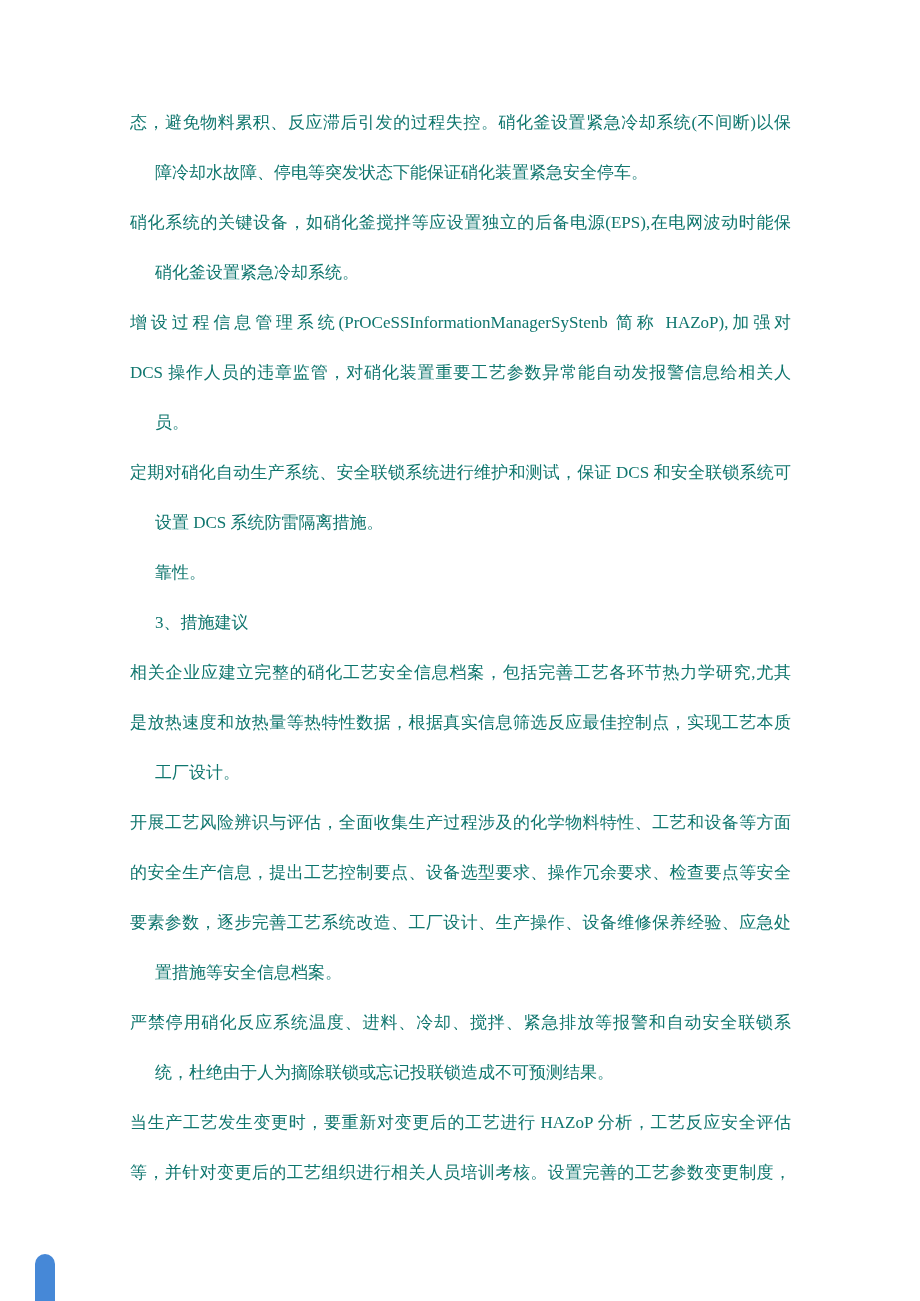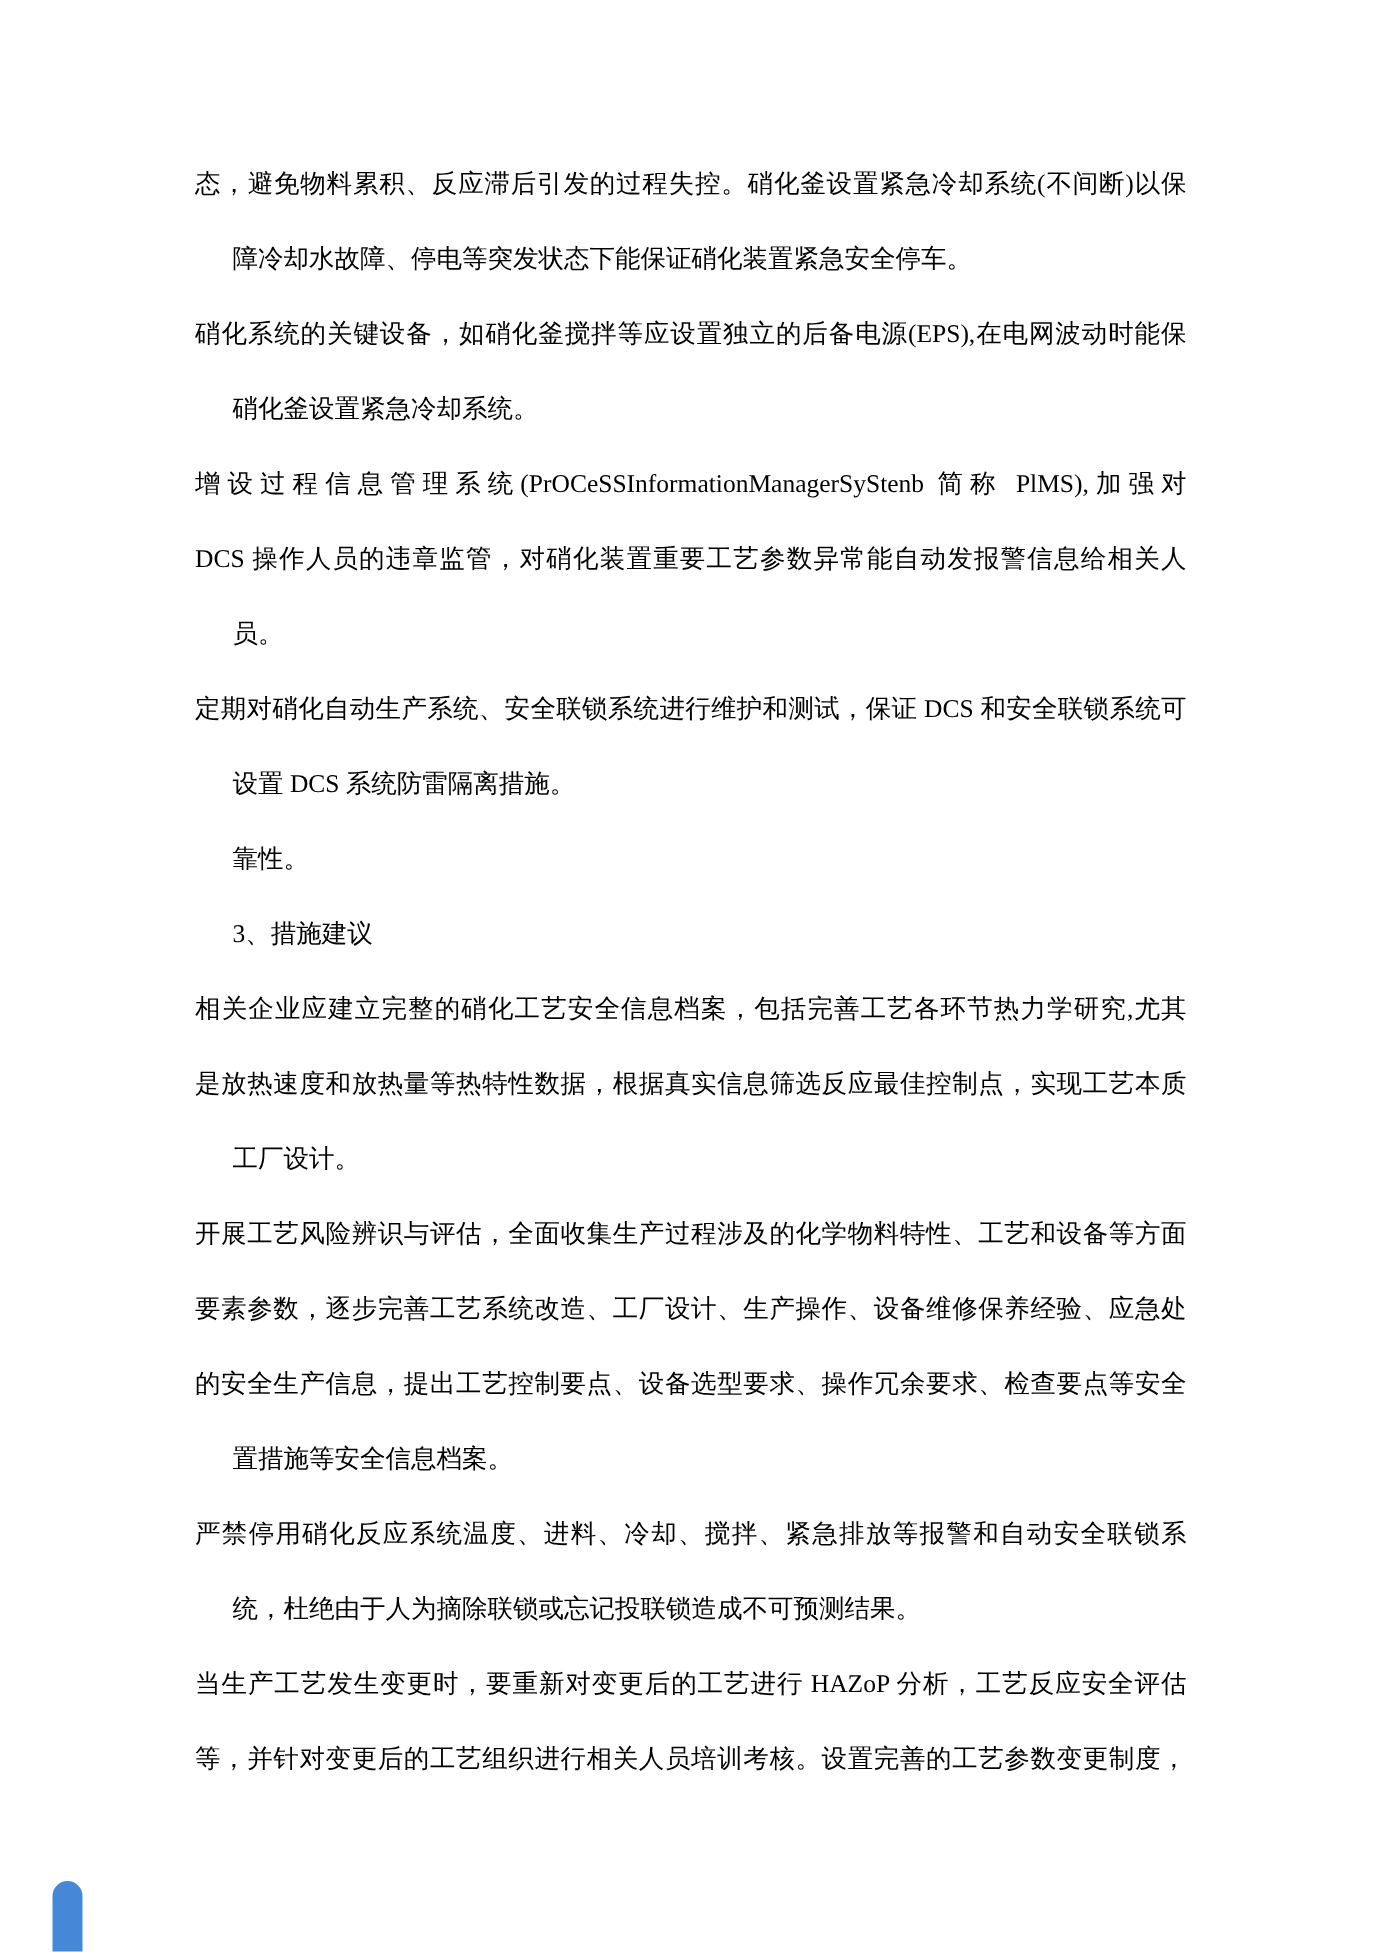--- a/index.html
+++ b/index.html
@@ -12,21 +12,21 @@
     background: #ffffff;
     position: relative;
     overflow: hidden;
     font-family: "Liberation Serif", "DejaVu Serif", serif;
   }
   .doc {
     position: absolute;
     left: 130px;
     top: 98px;
     width: 661px;
-    color: #000000;
+    color: #0f766e;
     font-size: 17px;
   }
   .line {
     height: 50px;
     line-height: 50px;
     text-align: justify;
     text-align-last: justify;
     overflow: hidden;
   }
   .line.para-end {
@@ -44,33 +44,33 @@
   }
 </style>
 </head>
 <body>
 
 <div class="doc">
     <div class="line">态，避免物料累积、反应滞后引发的过程失控。硝化釜设置紧急冷却系统(不间断)以保</div>
     <div class="line para-end">障冷却水故障、停电等突发状态下能保证硝化装置紧急安全停车。</div>
     <div class="line">硝化系统的关键设备，如硝化釜搅拌等应设置独立的后备电源(EPS),在电网波动时能保</div>
     <div class="line para-end">硝化釜设置紧急冷却系统。</div>
-    <div class="line">增设过程信息管理系统(PrOCeSSInformationManagerSyStenb 简称 PlMS),加强对</div>
+    <div class="line">增设过程信息管理系统(PrOCeSSInformationManagerSyStenb 简称 HAZoP),加强对</div>
     <div class="line">DCS 操作人员的违章监管，对硝化装置重要工艺参数异常能自动发报警信息给相关人</div>
     <div class="line para-end">员。</div>
     <div class="line">定期对硝化自动生产系统、安全联锁系统进行维护和测试，保证 DCS 和安全联锁系统可</div>
     <div class="line para-end">设置 DCS 系统防雷隔离措施。</div>
     <div class="line para-end">靠性。</div>
     <div class="line para-end">3、措施建议</div>
     <div class="line">相关企业应建立完整的硝化工艺安全信息档案，包括完善工艺各环节热力学研究,尤其</div>
     <div class="line">是放热速度和放热量等热特性数据，根据真实信息筛选反应最佳控制点，实现工艺本质</div>
     <div class="line para-end">工厂设计。</div>
     <div class="line">开展工艺风险辨识与评估，全面收集生产过程涉及的化学物料特性、工艺和设备等方面</div>
+    <div class="line">的安全生产信息，提出工艺控制要点、设备选型要求、操作冗余要求、检查要点等安全</div>
     <div class="line">要素参数，逐步完善工艺系统改造、工厂设计、生产操作、设备维修保养经验、应急处</div>
-    <div class="line">的安全生产信息，提出工艺控制要点、设备选型要求、操作冗余要求、检查要点等安全</div>
     <div class="line para-end">置措施等安全信息档案。</div>
     <div class="line">严禁停用硝化反应系统温度、进料、冷却、搅拌、紧急排放等报警和自动安全联锁系</div>
     <div class="line para-end">统，杜绝由于人为摘除联锁或忘记投联锁造成不可预测结果。</div>
     <div class="line">当生产工艺发生变更时，要重新对变更后的工艺进行 HAZoP 分析，工艺反应安全评估</div>
     <div class="line">等，并针对变更后的工艺组织进行相关人员培训考核。设置完善的工艺参数变更制度，</div>
   </div>
 
 <div class="scroll-marker"></div>
 
 </body></html>

